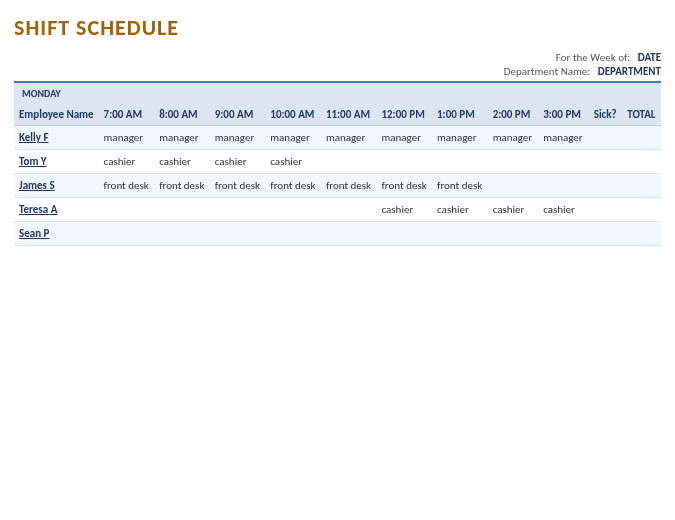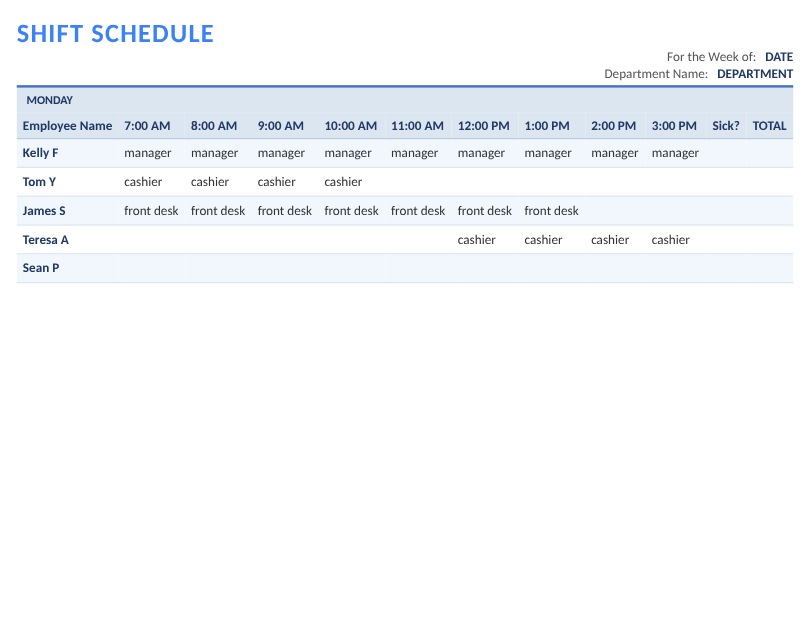--- a/index.html
+++ b/index.html
@@ -11,22 +11,23 @@
       overflow: hidden;
     }
 
     .page {
       padding: 14px 14px 10px 14px;
     }
 
     .title {
       font-size: 22px;
       font-weight: bold;
-      color: #3b82f6;
+      color: #a16207;
       letter-spacing: 1px;
+      margin-bottom: 10px;
     }
 
     .header-row {
       display: flex;
       justify-content: flex-end;
       flex-direction: column;
       align-items: flex-end;
       margin-bottom: 2px;
     }
 
@@ -88,20 +89,21 @@
       padding: 5px 5px;
       color: #333;
       white-space: nowrap;
       font-size: 11px;
     }
 
     tbody tr td:first-child {
       font-weight: bold;
       color: #1f3864;
       font-size: 11px;
+      text-decoration: underline;
     }
   </style>
 </head>
 <body>
 
 <div class="page">
 
   <div class="title">SHIFT SCHEDULE</div>
 
   <div class="header-row">

